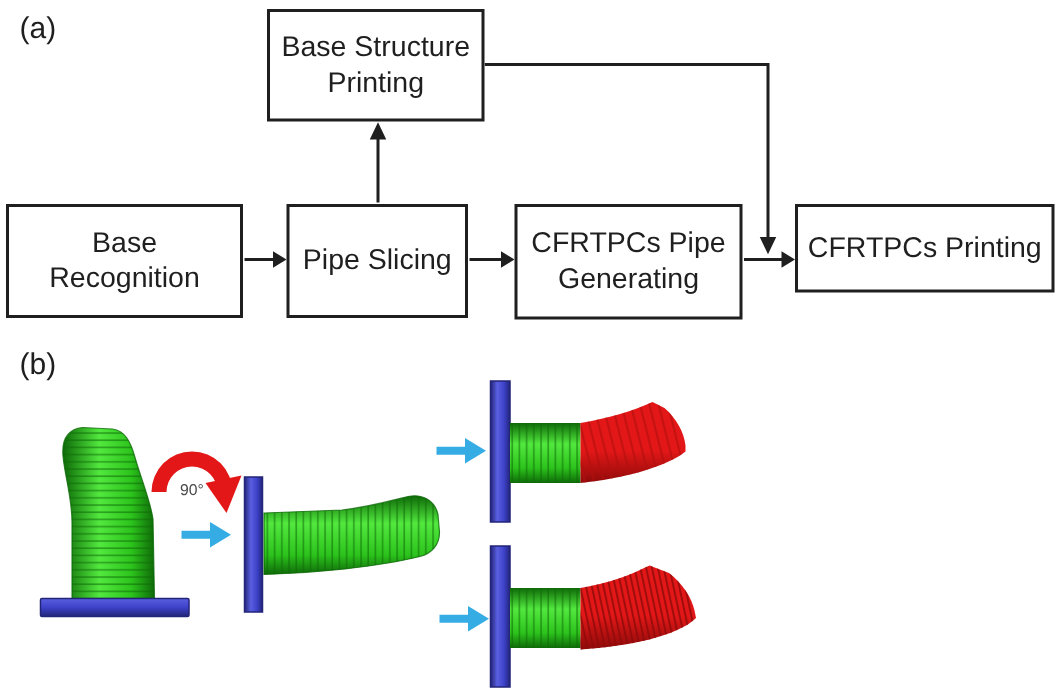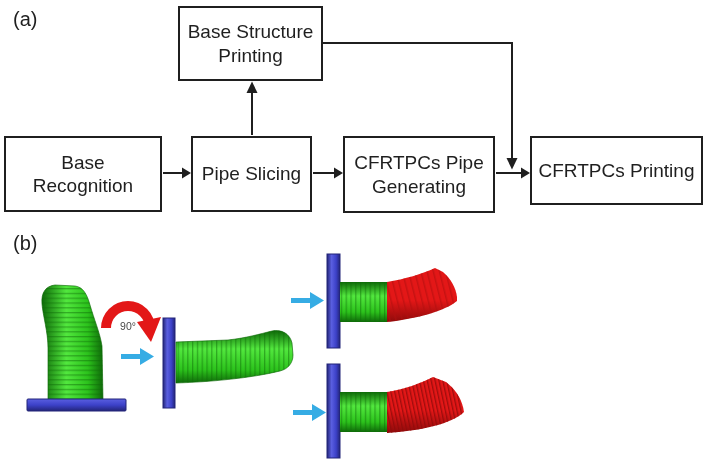--- a/index.html
+++ b/index.html
@@ -54,21 +54,21 @@
   </div>
   <div class="fbox" style="left:4px;top:136px;width:158px;height:76px;">
     <span>Base Recognition</span>
   </div>
   <div class="fbox" style="left:191px;top:136px;width:121px;height:76px;">
     <span>Pipe Slicing</span>
   </div>
   <div class="fbox" style="left:343px;top:136px;width:152px;height:77px;">
     <span>CFRTPCs Pipe Generating</span>
   </div>
-  <div class="fbox" style="left:530px;top:136px;width:173px;height:69px;">
+  <div class="fbox" style="left:530px;top:136px;width:173px;height:59px;">
     <span>CFRTPCs Printing</span>
   </div>
 
   <div class="panel-label" style="left:13px;top:232px;">(b)</div>
 
   <svg class="bsvg" width="708" height="236" viewBox="0 228 708 236">
     <defs>
       <linearGradient id="gGreenX" x1="0" y1="0" x2="1" y2="0">
         <stop offset="0" stop-color="#0e6a08"></stop>
         <stop offset="0.4" stop-color="#52e83e"></stop>

